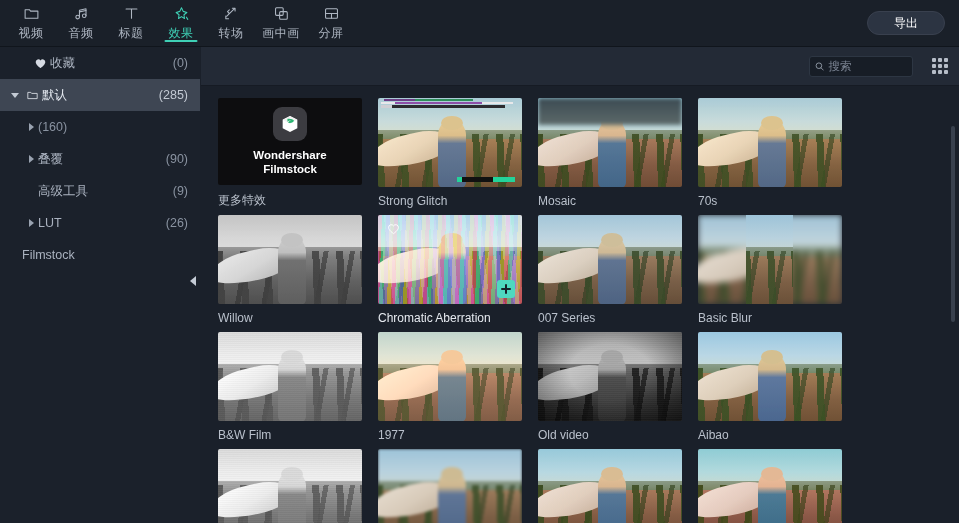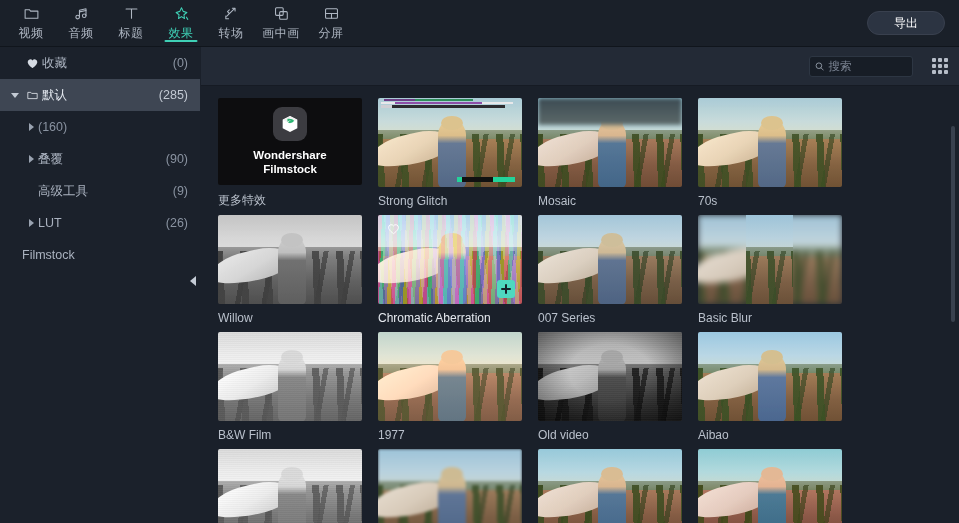--- a/index.html
+++ b/index.html
@@ -56,21 +56,21 @@
     height: 32px; display: flex; align-items: center;
     font-size: 12.5px; color: #aab2bf; cursor: pointer;
     padding-right: 12px; position: relative;
   }
   .side-row.selected { background: #3e4653; color: #e3e8ef; }
   .side-row .arrow { width: 14px; display:flex; align-items:center; justify-content:center; flex: 0 0 14px; }
   .side-row .sicon { width: 20px; display:flex; align-items:center; justify-content:center; flex: 0 0 20px; }
   .side-row .slabel { flex: 1 1 auto; white-space: nowrap; }
   .side-row .scount { color: #8a93a1; font-size: 12.5px; }
   .side-row.selected .scount { color: #c3cad4; }
-  .indent-0 { padding-left: 8px; }
+  .indent-0 { padding-left: 16px; }
   .indent-1 { padding-left: 8px; }
   .indent-2 { padding-left: 24px; }
   .indent-3 { padding-left: 8px; }
   .tri-right { width:0; height:0; border-left: 5px solid #9aa3b1; border-top: 4px solid transparent; border-bottom: 4px solid transparent; }
   .tri-down { width:0; height:0; border-top: 5px solid #c3cad4; border-left: 4px solid transparent; border-right: 4px solid transparent; }
 
   .collapse-handle {
     position: absolute; left: 186px; top: 268px;
     width: 14px; height: 26px;
     display: flex; align-items: center; justify-content: center;

